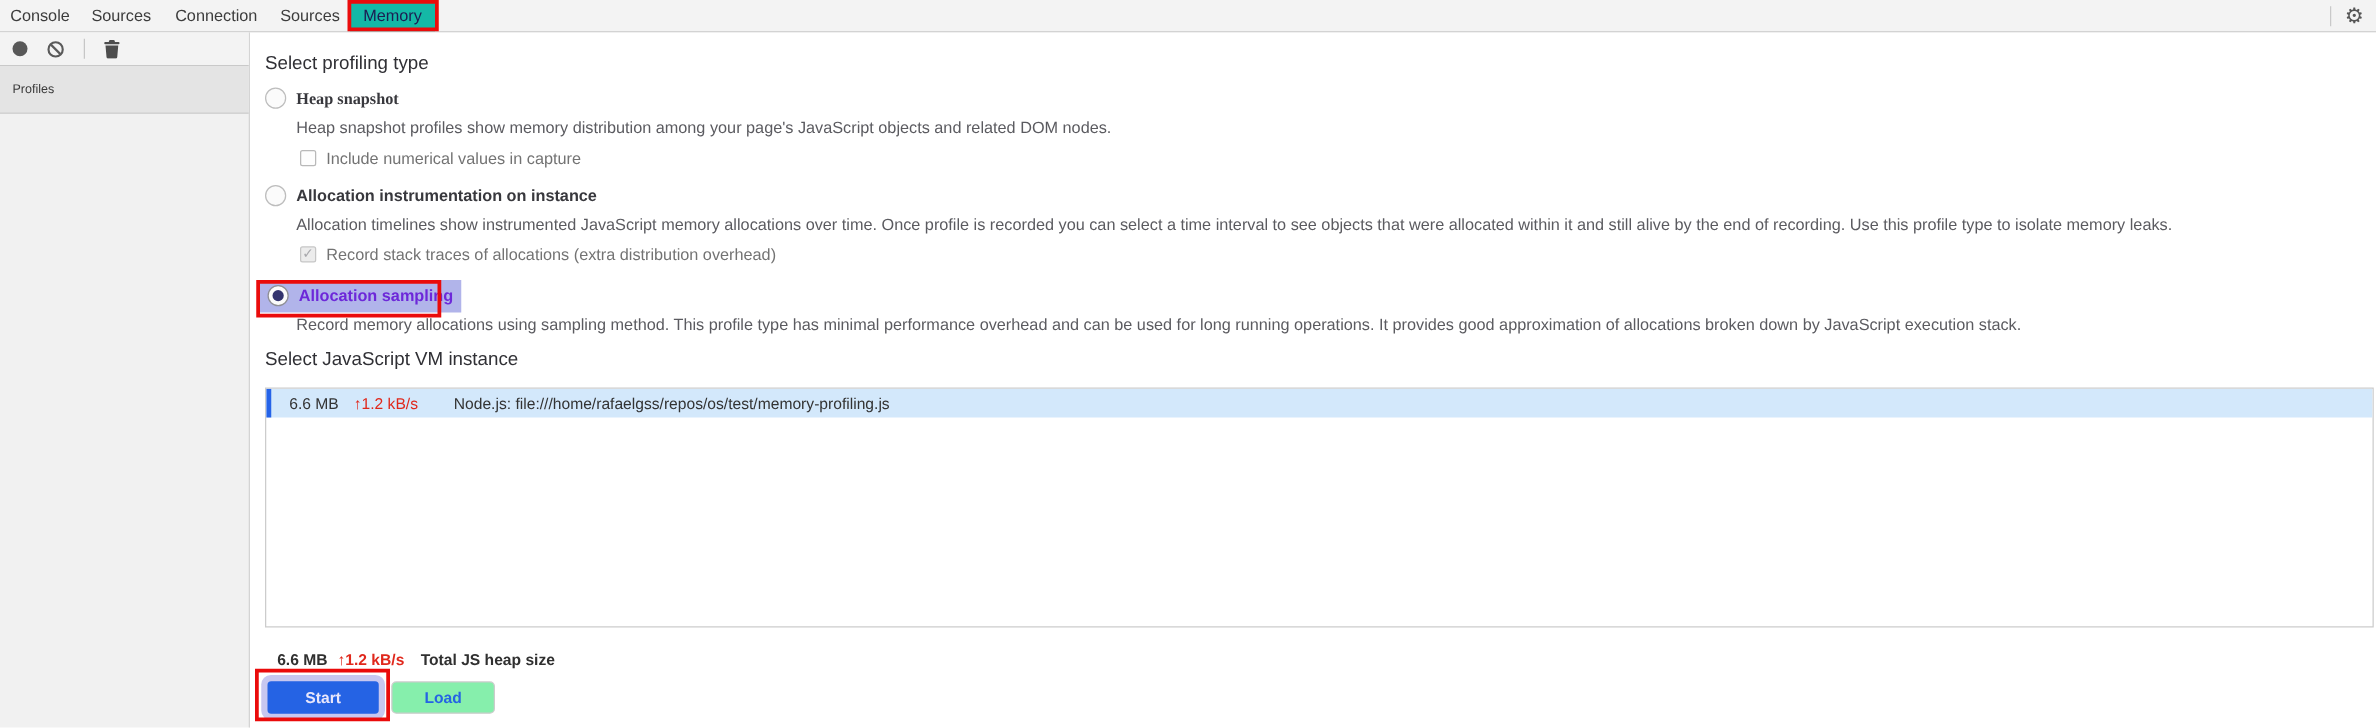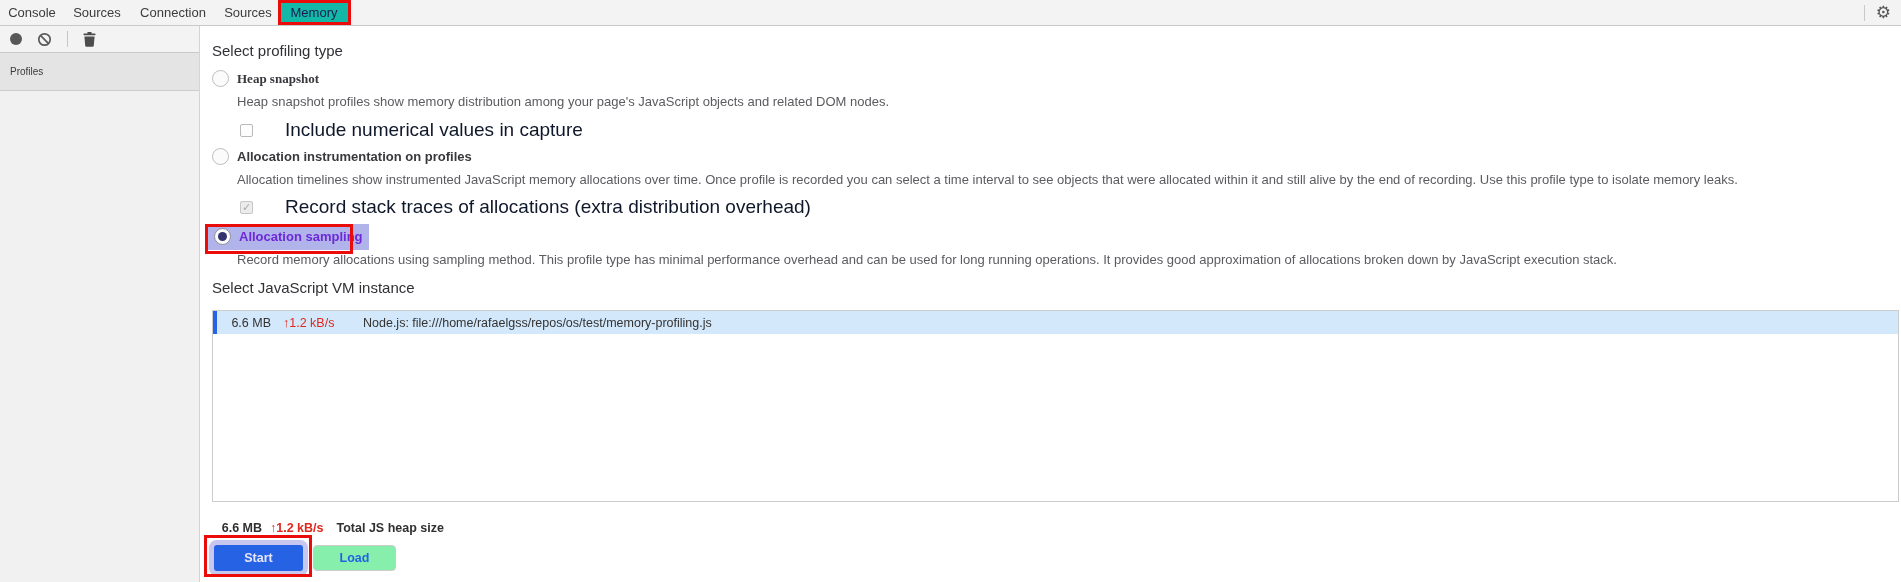--- a/index.html
+++ b/index.html
@@ -64,21 +64,21 @@
   #desc-timeline { top:146px; }
   #desc-sampling { top:226px; }
 
   .cbrow { position:absolute; left:40px; display:flex; align-items:center; gap:8px; }
   #cb-heap { top:93px; }
   #cb-timeline { top:170px; }
   .checkbox { width:13px; height:13px; border:1px solid #b9b9b9; background:#fdfdfd;
               border-radius:2px; flex:0 0 auto; display:flex; align-items:center; justify-content:center; }
   .checkbox.checked-disabled { background:#ececec; border-color:#c6c6c6; color:#a8a8ac;
               font-size:11px; line-height:11px; }
-  .cb-label { font-size:19px; color:#0f172a; white-space:nowrap;margin-left:24px; }
+  .cb-label { font-size:13px; color:#737373; white-space:nowrap; }
 
   
   .vm-table { position:absolute; left:12px; top:284px; width:1687px; height:192px;
               border:1px solid #cccccc; background:#fff; overflow:hidden; }
   .vm-row { height:23px; display:flex; align-items:center;
             background:#d3e8fb; border-left:4px solid #2563e8; cursor:pointer;
             font-size:12.5px; }
   .vm-size { width:54px; text-align:right; color:#333333; }
   .vm-rate { margin-left:12px; width:62px; color:#e0281c; }
   .vm-name { margin-left:18px; color:#333333; white-space:nowrap; }
@@ -151,21 +151,21 @@
       <div class="opt-label">Heap snapshot</div>
     </div>
     <div class="desc" id="desc-heap">Heap snapshot profiles show memory distribution among your page's JavaScript objects and related DOM nodes.</div>
     <div class="cbrow" id="cb-heap">
       <div class="checkbox"></div>
       <div class="cb-label">Include numerical values in capture</div>
     </div>
 
     <div class="opt" id="opt-timeline">
       <div class="radio"></div>
-      <div class="opt-label">Allocation instrumentation on profiles</div>
+      <div class="opt-label">Allocation instrumentation on instance</div>
     </div>
     <div class="desc" id="desc-timeline">Allocation timelines show instrumented JavaScript memory allocations over time. Once profile is recorded you can select a time interval to see objects that were allocated within it and still alive by the end of recording. Use this profile type to isolate memory leaks.</div>
     <div class="cbrow" id="cb-timeline">
       <div class="checkbox checked-disabled">
         <span>✓</span>
       </div>
       <div class="cb-label">Record stack traces of allocations (extra distribution overhead)</div>
     </div>
 
     <div class="opt" id="opt-sampling">

